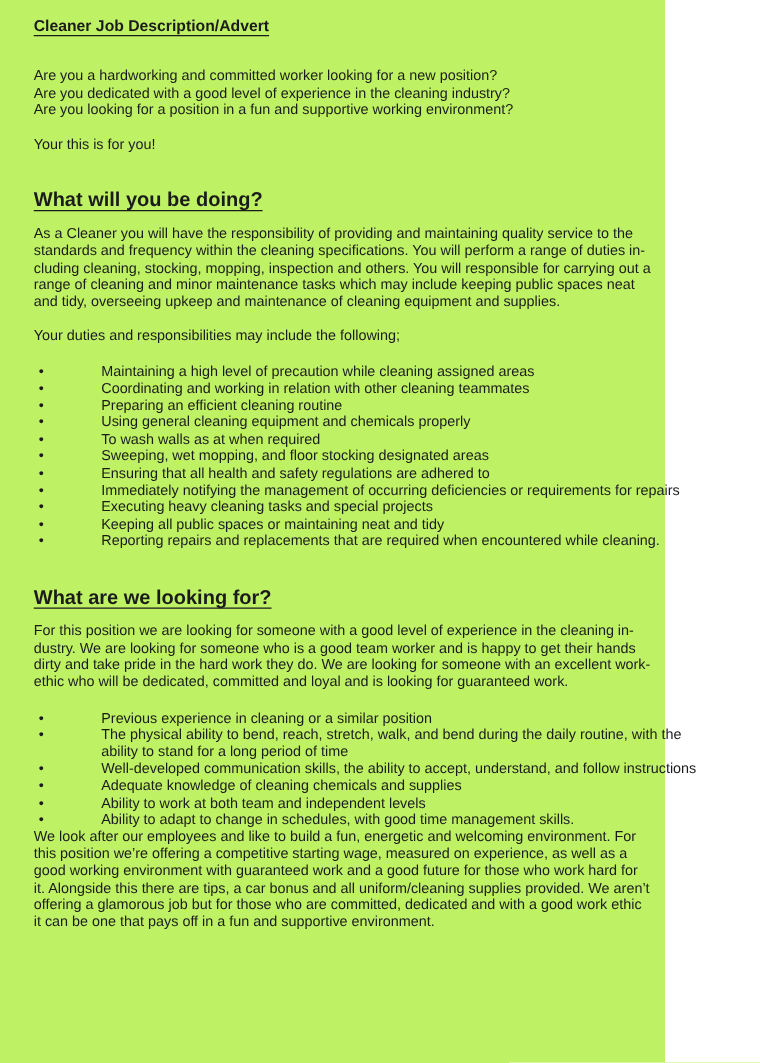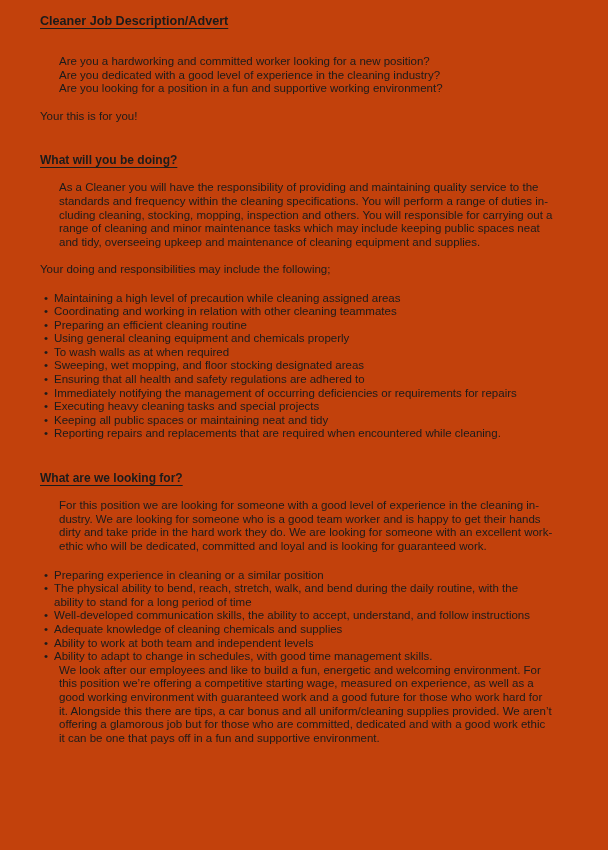--- a/index.html
+++ b/index.html
@@ -4,74 +4,74 @@
 <style>
   html, body { margin: 0; padding: 0; }
   body {
     width: 608px;
     height: 850px;
     background: #ffffff;
     overflow: hidden;
   }
   .page {
     box-sizing: border-box;
-    width: 608px;
+    width: 532px;
     height: 850px;
-    padding: 14px 20px 0 40px;
-    background: #c2410c;
+    padding: 14px 20px 0 27px;
+    background: #bef264;
     font-family: "Liberation Sans", "DejaVu Sans", sans-serif;
     font-size: 11.5px;
     line-height: 13.6px;
     color: #1b1b1b;
   }
   .doc-title {
     font-size: 12.6px;
     line-height: 14px;
     font-weight: bold;
     text-decoration: underline;
     text-underline-offset: 2.5px;
     text-decoration-thickness: 1.2px;
     margin: 0 0 27.2px 0;
     white-space: pre;
   }
   .section-heading {
-    font-size: 12px;
+    font-size: 16px;
     font-weight: bold;
     text-decoration: underline;
     text-underline-offset: 2.5px;
     text-decoration-thickness: 1.2px;
     margin: 31px 0 13.6px 0;
     white-space: pre;
   }
   .para { margin: 13.6px 0 0 0; white-space: pre; }
-  .para.flush { margin-top: 0; margin-left: 19px; }
+  .para.flush { margin-top: 0; }
   ul.bullets { list-style: none; margin: 15px 0 0 0; padding: 0; }
   ul.bullets li { display: flex; align-items: flex-start; }
   .marker { flex: 0 0 14px; box-sizing: border-box; padding-left: 4px; }
-  .btext { flex: 1; white-space: pre; }
+  .btext { flex: 1; white-space: pre; margin-left: 40px; }
 </style>
 </head>
 <body>
 
 <div class="page">
 
   <h1 class="doc-title">Cleaner Job Description/Advert</h1>
 
   <p class="para flush">Are you a hardworking and committed worker looking for a new position?
 Are you dedicated with a good level of experience in the cleaning industry?
 Are you looking for a position in a fun and supportive working environment?</p>
   <p class="para">Your this is for you!</p>
 
   <h2 class="section-heading">What will you be doing?</h2>
   <p class="para flush">As a Cleaner you will have the responsibility of providing and maintaining quality service to the
 standards and frequency within the cleaning specifications. You will perform a range of duties in-
 cluding cleaning, stocking, mopping, inspection and others. You will responsible for carrying out a
 range of cleaning and minor maintenance tasks which may include keeping public spaces neat
 and tidy, overseeing upkeep and maintenance of cleaning equipment and supplies.</p>
-  <p class="para">Your doing and responsibilities may include the following;</p>
+  <p class="para">Your duties and responsibilities may include the following;</p>
   <ul class="bullets">
     <li>
         <span class="marker">•</span>
         <span class="btext">Maintaining a high level of precaution while cleaning assigned areas</span>
       </li>
     <li>
         <span class="marker">•</span>
         <span class="btext">Coordinating and working in relation with other cleaning teammates</span>
       </li>
     <li>
@@ -113,21 +113,21 @@
   </ul>
 
   <h2 class="section-heading">What are we looking for?</h2>
   <p class="para flush">For this position we are looking for someone with a good level of experience in the cleaning in-
 dustry. We are looking for someone who is a good team worker and is happy to get their hands
 dirty and take pride in the hard work they do. We are looking for someone with an excellent work-
 ethic who will be dedicated, committed and loyal and is looking for guaranteed work.</p>
   <ul class="bullets">
     <li>
         <span class="marker">•</span>
-        <span class="btext">Preparing experience in cleaning or a similar position</span>
+        <span class="btext">Previous experience in cleaning or a similar position</span>
       </li>
     <li>
         <span class="marker">•</span>
         <span class="btext">The physical ability to bend, reach, stretch, walk, and bend during the daily routine, with the
 ability to stand for a long period of time</span>
       </li>
     <li>
         <span class="marker">•</span>
         <span class="btext">Well-developed communication skills, the ability to accept, understand, and follow instructions</span>
       </li>

